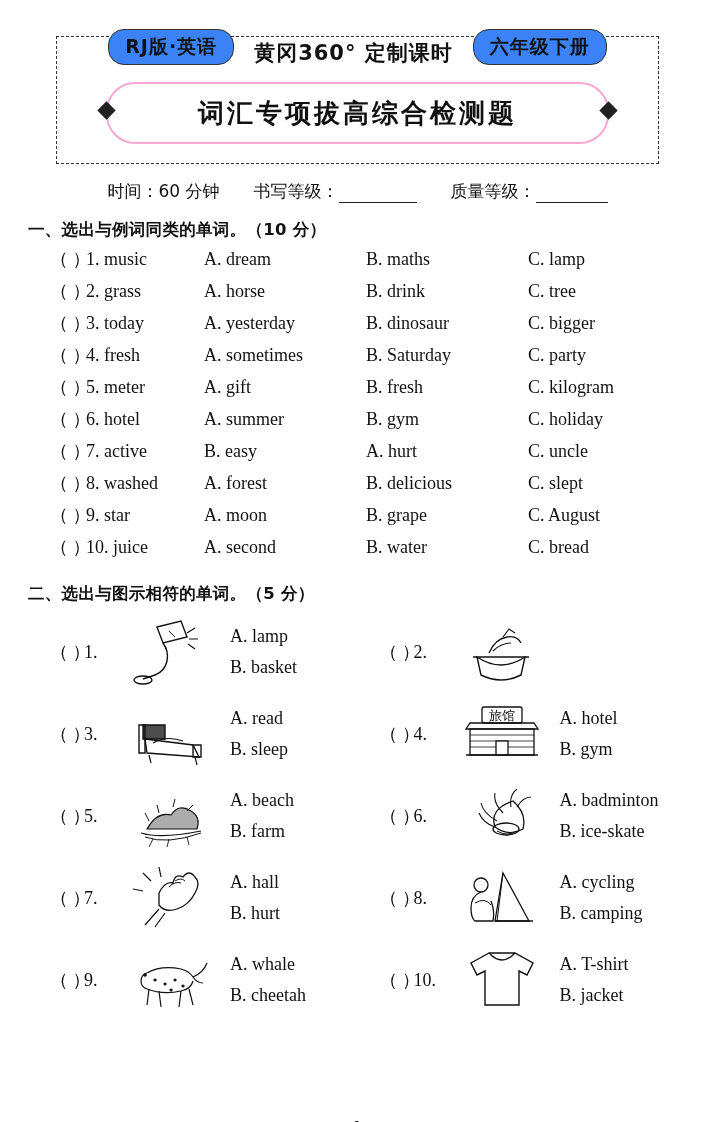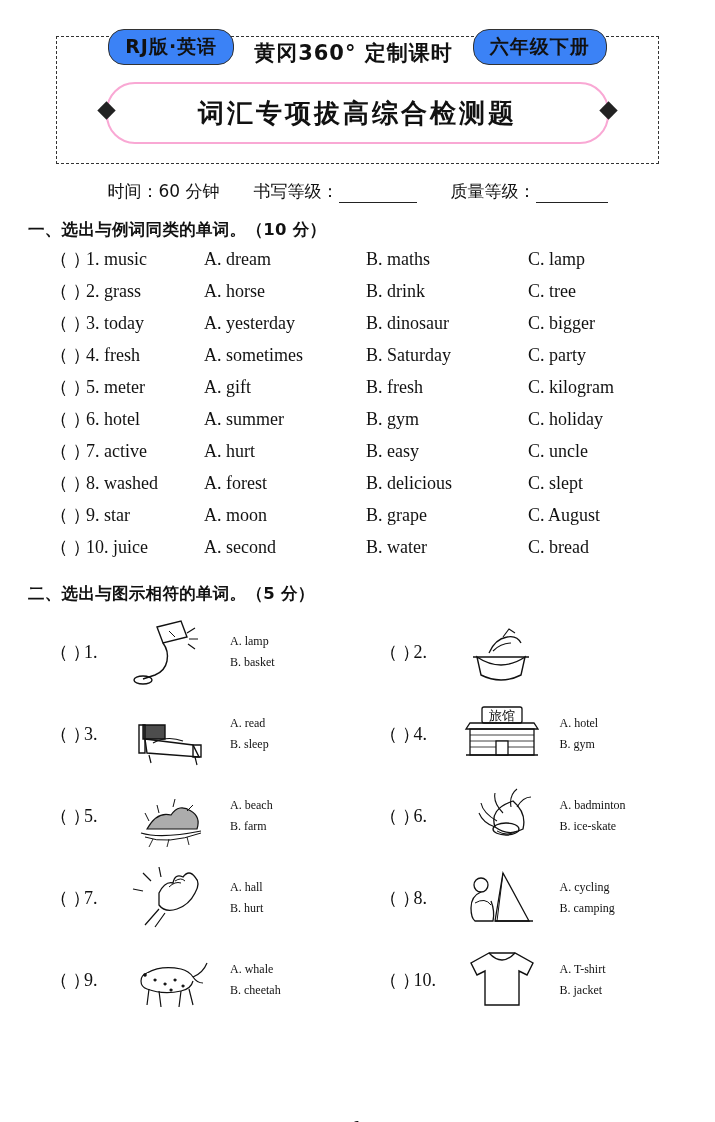--- a/index.html
+++ b/index.html
@@ -184,21 +184,21 @@
   .q2-pic {
     width: 96px;
     height: 74px;
     display: flex;
     align-items: center;
     justify-content: center;
   }
   .q2-pic svg { display: block; }
   .q2-opts {
     margin-left: 10px;
-    font-size: 12px;
+    font-size: 18px;
     line-height: 1.75;
   }
   .q2-opts div { white-space: nowrap; }
 
   .page-num {
     position: absolute;
     bottom: 12px;
     left: 0;
     right: 0;
     text-align: center;
@@ -282,22 +282,22 @@
       <span class="q1-paren">（     ）</span>
       <span class="q1-num"><span>6.</span>&nbsp;<span>hotel</span></span>
       <span class="q1-opt">A. summer</span>
       <span class="q1-opt">B. gym</span>
       <span class="q1-opt c">C. holiday</span>
     </div>
 
     <div class="q1-row">
       <span class="q1-paren">（     ）</span>
       <span class="q1-num"><span>7.</span>&nbsp;<span>active</span></span>
+      <span class="q1-opt">B. easy</span>
       <span class="q1-opt">A. hurt</span>
-      <span class="q1-opt">B. easy</span>
       <span class="q1-opt c">C. uncle</span>
     </div>
 
     <div class="q1-row">
       <span class="q1-paren">（     ）</span>
       <span class="q1-num"><span>8.</span>&nbsp;<span>washed</span></span>
       <span class="q1-opt">A. forest</span>
       <span class="q1-opt">B. delicious</span>
       <span class="q1-opt c">C. slept</span>
     </div>

